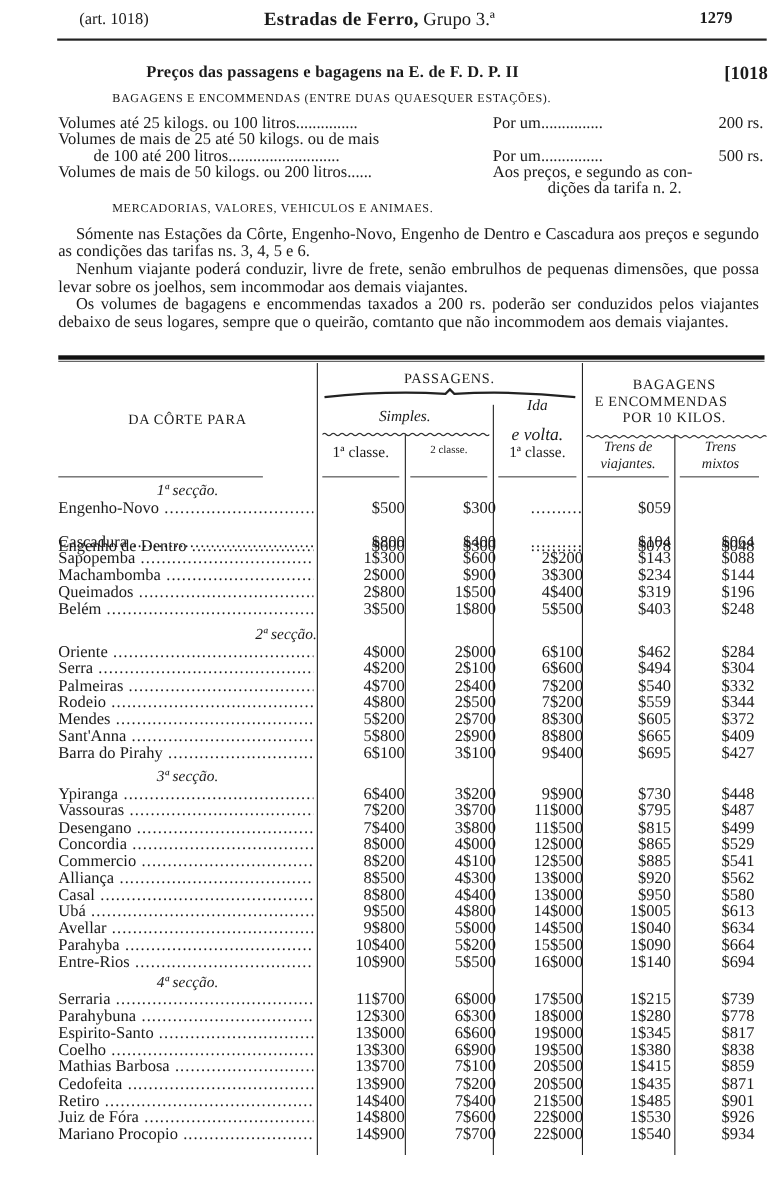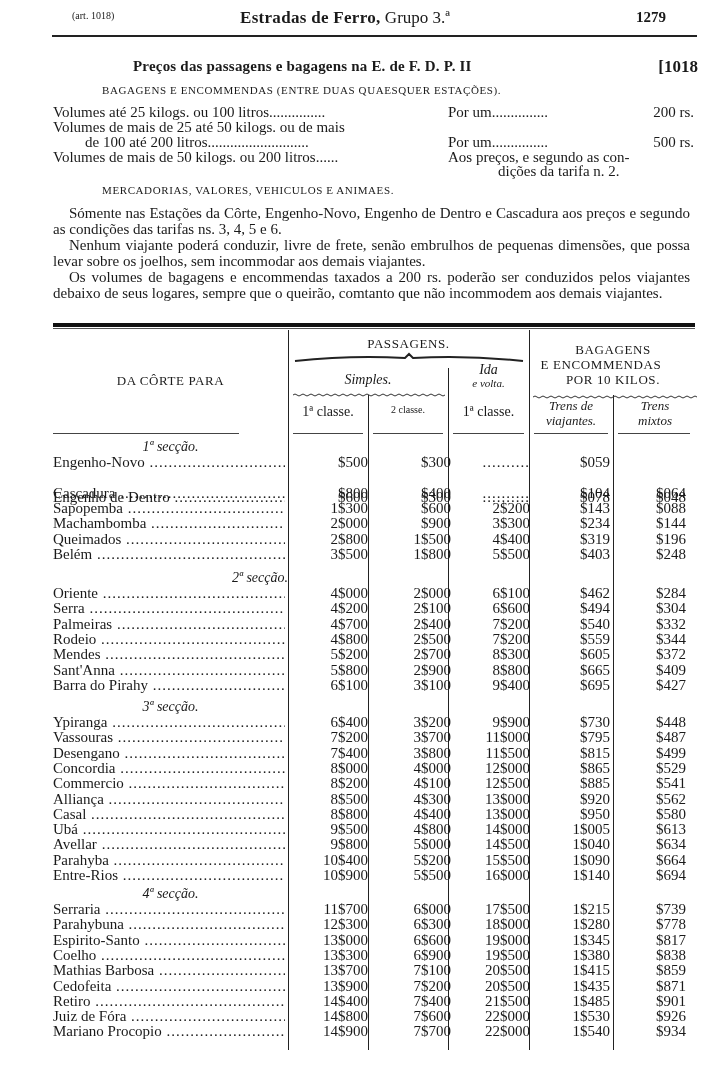--- a/index.html
+++ b/index.html
@@ -2,21 +2,21 @@
 <html><head>
 <meta charset="utf-8">
 <style>
   html, body { margin: 0; padding: 0; }
   body {
     width: 704px; height: 1074px; background: #ffffff; color: #1a1a1a;
     font-family: "Liberation Serif", "DejaVu Serif", serif;
     position: relative; overflow: hidden;
   }
   .abs { position: absolute; }
-  .hdr-left { left: 72px; top: 10px; font-size: 10px; }
+  .hdr-left { left: 72px; top: 10px; font-size: 15px; }
   .hdr-center { left: 240px; top: 8px; font-size: 17px; }
   .hdr-center b { font-weight: bold; letter-spacing: 0.3px; }
   .hdr-right { right: 38px; top: 9px; font-size: 15px; font-weight: bold; }
   .hdr-rule { left: 52px; top: 35px; width: 645px; height: 2px; background: #222; }
 
   .title { left: 133px; top: 58px; font-size: 15px; font-weight: bold; letter-spacing: 0.2px; }
   .title-num { right: 6px; top: 57px; font-size: 17px; font-weight: bold; }
 
   .smallcaps { font-variant: small-caps; font-size: 11px; letter-spacing: 0.6px; }
   .sub1 { left: 102px; top: 84px; }
@@ -99,21 +99,21 @@
   <div class="vline" style="left:529px; top:330px; height:720px"></div>
   <div class="vline" style="left:613px; top:395px; height:655px"></div>
 
   <div class="th smallcaps" style="left:53px; width:235px; top:373px">DA CÔRTE PARA</div>
   <div class="th smallcaps" style="left:288px; width:241px; top:336px">PASSAGENS.</div>
   <svg class="brace" style="left:293px; top:352px" width="232" height="12">
     <path d="M2 9 Q 58 3 112 6 L116 2 L120 6 Q 174 3 230 9" stroke="#222" stroke-width="2" fill="none"></path>
   </svg>
   <div class="th th-it" style="left:288px; width:160px; top:372px; font-size:14px">Simples.</div>
   <div class="th th-it" style="left:448px; width:81px; top:362px; font-size:14px">Ida</div>
-  <div class="th th-it" style="left:448px; width:81px; top:377px; font-size:11px">e volta.</div>
+  <div class="th th-it" style="left:448px; width:81px; top:387px; font-size:16px">e volta.</div>
 
   <div class="th smallcaps" style="left:529px; width:168px; top:342px">BAGAGENS</div>
   <div class="th smallcaps" style="left:517px; width:168px; top:357px">E ENCOMMENDAS</div>
   <div class="th smallcaps" style="left:529px; width:168px; top:372px">POR 10 KILOS.</div>
 
   <svg class="wavy" style="left:293px; top:393px" width="152" height="4">
       <path d="M0 2 q2 -2 4 0 t4 0 t4 0 t4 0 t4 0 t4 0 t4 0 t4 0 t4 0 t4 0 t4 0 t4 0 t4 0 t4 0 t4 0 t4 0 t4 0 t4 0 t4 0 t4 0 t4 0 t4 0 t4 0 t4 0 t4 0 t4 0 t4 0 t4 0 t4 0 t4 0 t4 0 t4 0 t4 0 t4 0 t4 0 t4 0 t4 0 t4 0" stroke="#333" stroke-width="1" fill="none"></path>
     </svg>
   <svg class="wavy" style="left:533px; top:395px" width="164" height="4">
       <path d="M0 2 q2 -2 4 0 t4 0 t4 0 t4 0 t4 0 t4 0 t4 0 t4 0 t4 0 t4 0 t4 0 t4 0 t4 0 t4 0 t4 0 t4 0 t4 0 t4 0 t4 0 t4 0 t4 0 t4 0 t4 0 t4 0 t4 0 t4 0 t4 0 t4 0 t4 0 t4 0 t4 0 t4 0 t4 0 t4 0 t4 0 t4 0 t4 0 t4 0 t4 0 t4 0 t4 0" stroke="#333" stroke-width="1" fill="none"></path>

